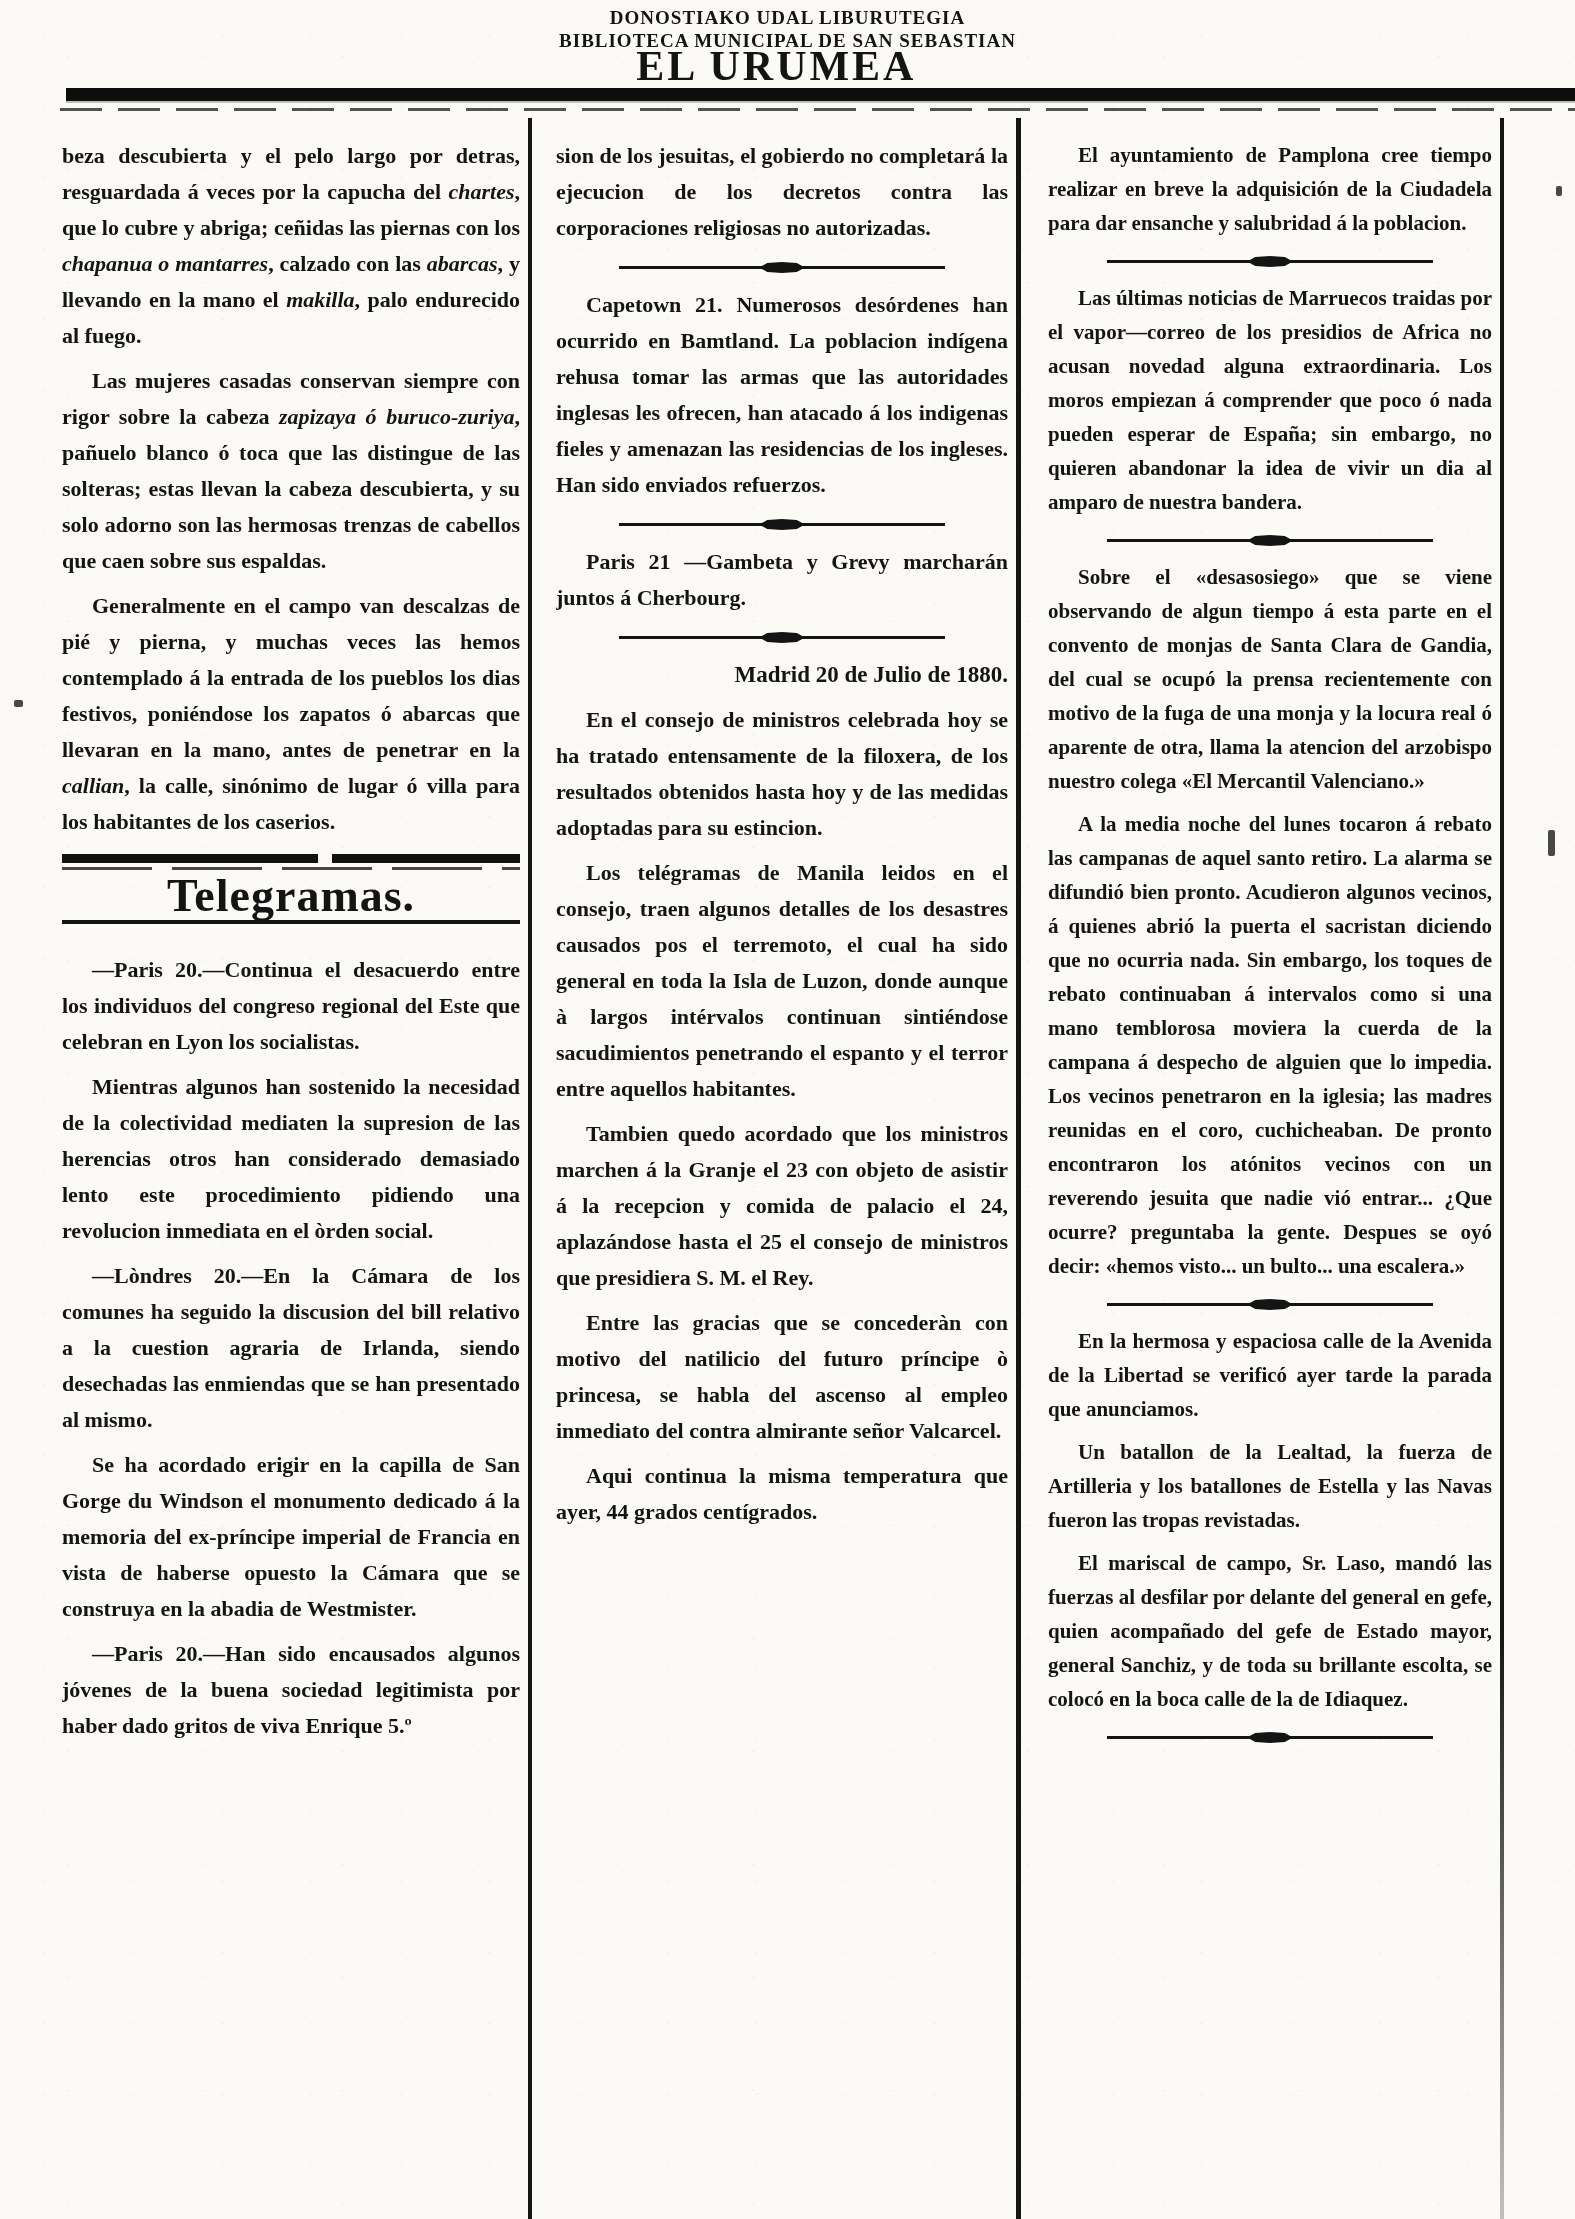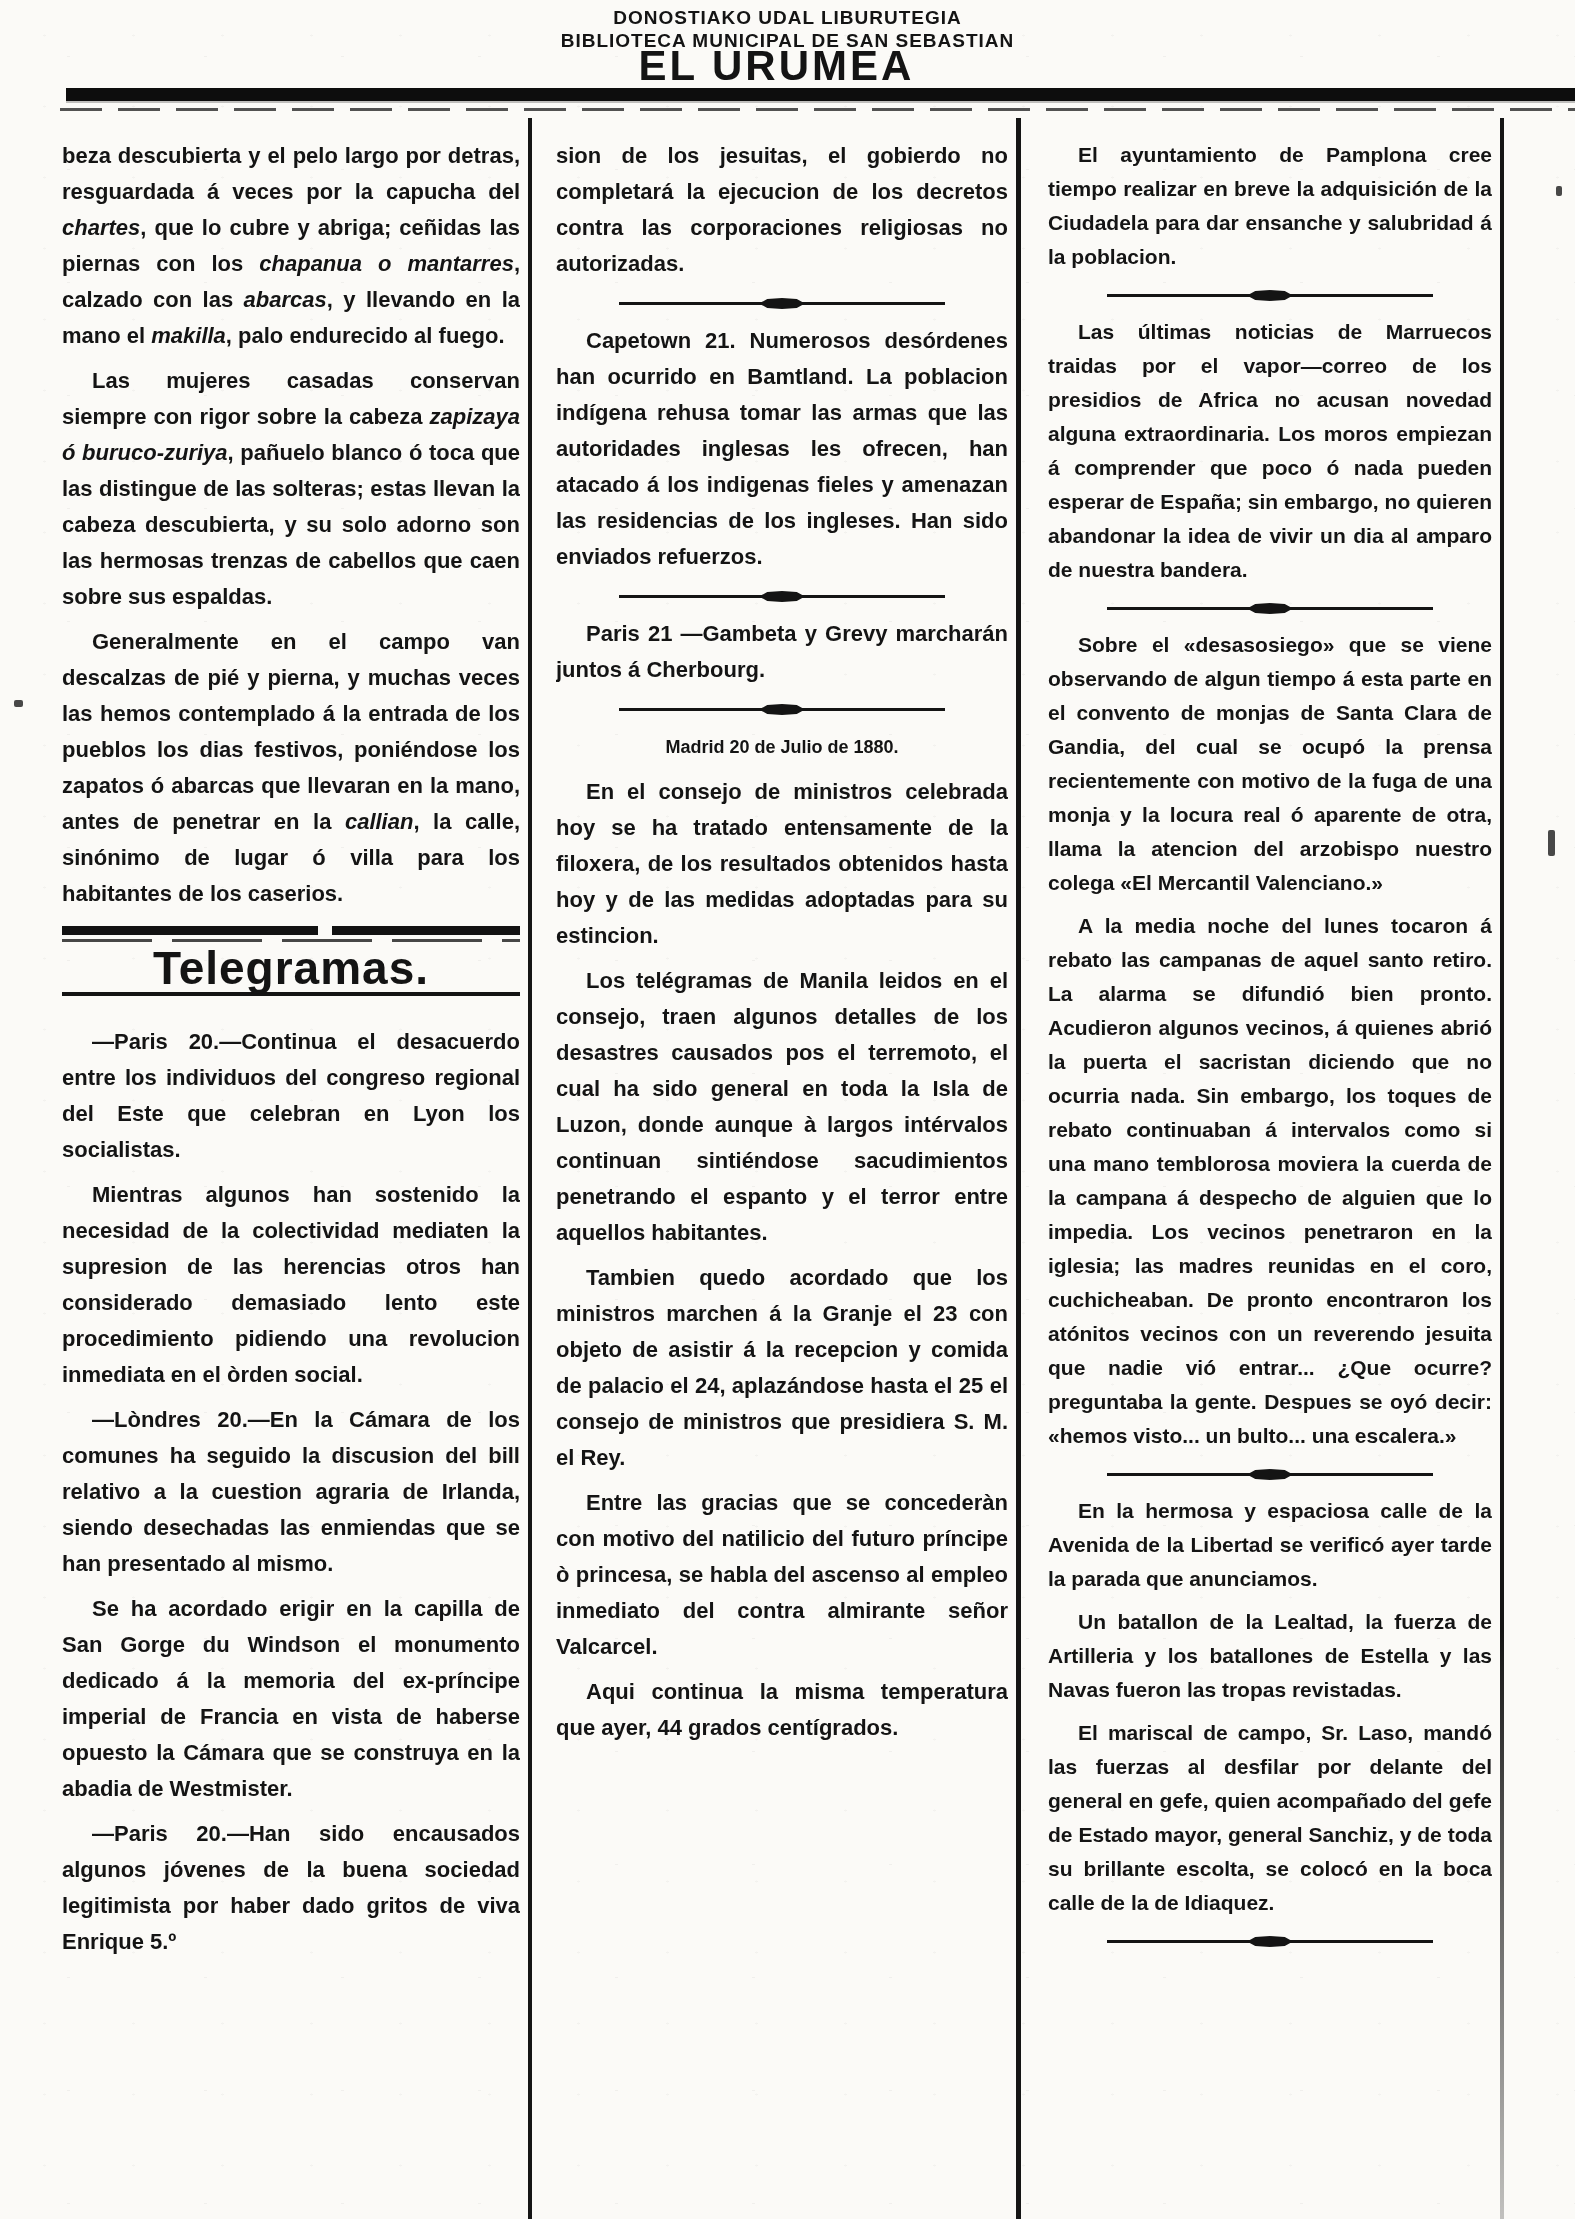--- a/index.html
+++ b/index.html
@@ -6,21 +6,21 @@
   .page{
     position:relative;
     width:1575px;height:2219px;
     margin:0 auto;
     background:
       radial-gradient(rgba(40,40,40,0.05) 1px, transparent 1.2px),
       radial-gradient(rgba(40,40,40,0.04) 1px, transparent 1.4px),
       #fbfaf7;
     background-size:137px 113px, 89px 71px;
     overflow:hidden;
-    font-family:Liberation Sans, sans-serif;
+    font-family:Liberation Serif, serif;
     color:#141414;
   }
   
   .stamp{position:absolute;top:6px;left:0;width:100%;text-align:center;
     font-weight:700;font-size:19px;line-height:23px;letter-spacing:1px;}
   .masthead{position:absolute;top:42px;left:0;width:93%;text-align:center;
     font-weight:700;font-size:42px;letter-spacing:3px;margin-left:44px;}
   .rule-heavy{position:absolute;top:88px;left:66px;right:0;height:13px;background:#0d0d0d;
     box-shadow:0 2px 0 rgba(13,13,13,0.25);}
   .rule-broken{position:absolute;top:108px;left:60px;right:0;height:3px;opacity:.75;
@@ -32,21 +32,21 @@
   .col{position:absolute;top:138px;bottom:4px;overflow:hidden;text-align:justify;
     font-weight:700;}
   .c1{left:62px;width:458px;font-size:22px;line-height:36px;}
   .c2{left:556px;width:452px;font-size:22px;line-height:36px;}
   .c3{left:1048px;width:444px;font-size:21px;line-height:34px;}
   .col p{margin:0 0 9px;}
   .ind{text-indent:30px;}
   .noind{text-indent:0;}
   i{font-style:italic;}
   .byline-right{text-align:right;padding-right:64px;}
-  .dateline{text-align:center;text-indent:0;font-size:18px;}
+  .dateline{text-align:right;text-indent:0;font-size:23px;}
   
   .orn{display:flex;align-items:center;justify-content:center;margin:16px auto 14px;}
   .orn::before,.orn::after{content:"";width:148px;height:3px;background:#141414;}
   .dmd{width:46px;height:11px;background:#141414;margin:0 -8px;
     clip-path:polygon(0 50%,18% 10%,50% 0,82% 10%,100% 50%,82% 90%,50% 100%,18% 90%);}
   
   .tele-block{margin:14px 0 28px;}
   .tele-rule-thick{height:9px;margin:0 0 4px;
     background:linear-gradient(90deg,#121212 0 56%,transparent 56% 59%,#121212 59% 100%);}
   .tele-rule-thick2{height:3px;margin:0 0 8px;opacity:.8;

